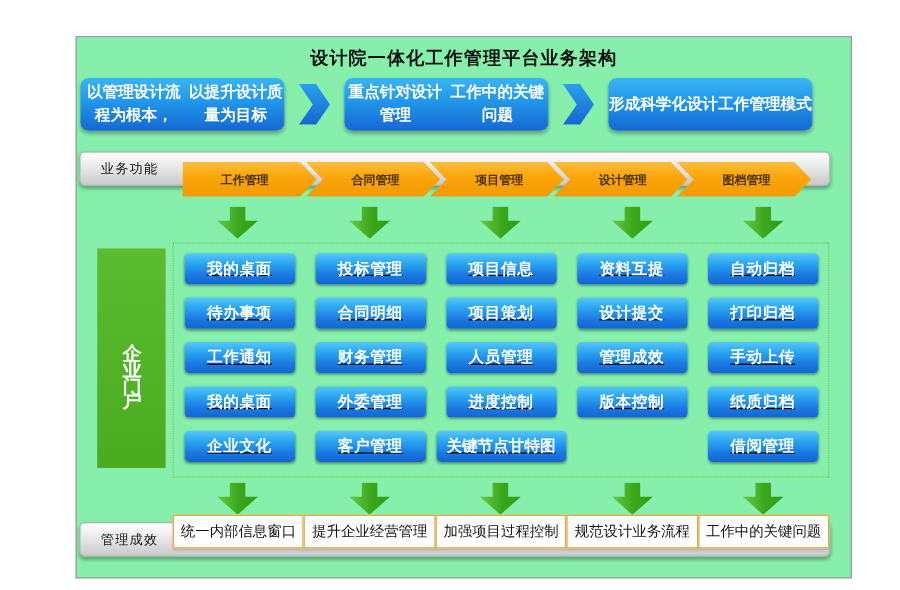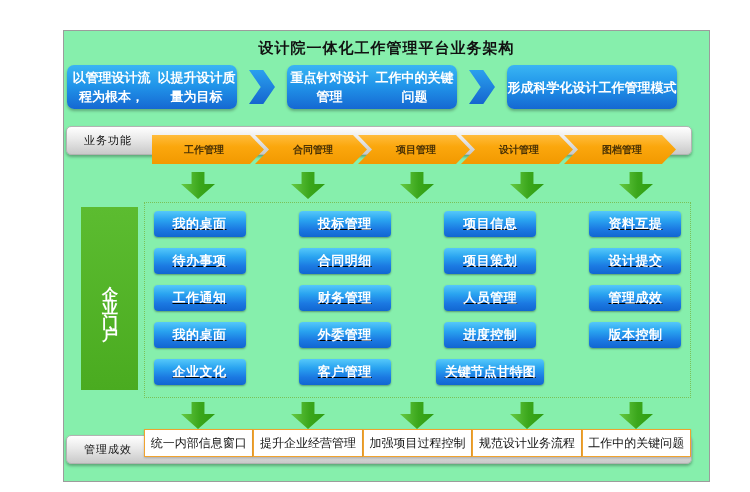--- a/index.html
+++ b/index.html
@@ -161,20 +161,27 @@
         <div class="mbtn">人员管理</div>
         <div class="mbtn">进度控制</div>
         <div class="mbtn wide">关键节点甘特图</div>
       </div>
       <div class="mcol">
         <div class="mbtn">资料互提</div>
         <div class="mbtn">设计提交</div>
         <div class="mbtn">管理成效</div>
         <div class="mbtn">版本控制</div>
       </div>
+      <div class="mcol">
+        <div class="mbtn">自动归档</div>
+        <div class="mbtn">打印归档</div>
+        <div class="mbtn">手动上传</div>
+        <div class="mbtn">纸质归档</div>
+        <div class="mbtn">借阅管理</div>
+      </div>
     </div>
 
     <div class="down-arrow" style="top:371px;left:117px;"></div>
     <div class="down-arrow" style="top:371px;left:227px;"></div>
     <div class="down-arrow" style="top:371px;left:336px;"></div>
     <div class="down-arrow" style="top:371px;left:446px;"></div>
     <div class="down-arrow" style="top:371px;left:555px;"></div>
 
     <div class="gray-bar" style="top:404px;">
       <span class="bar-label">管理成效</span>

